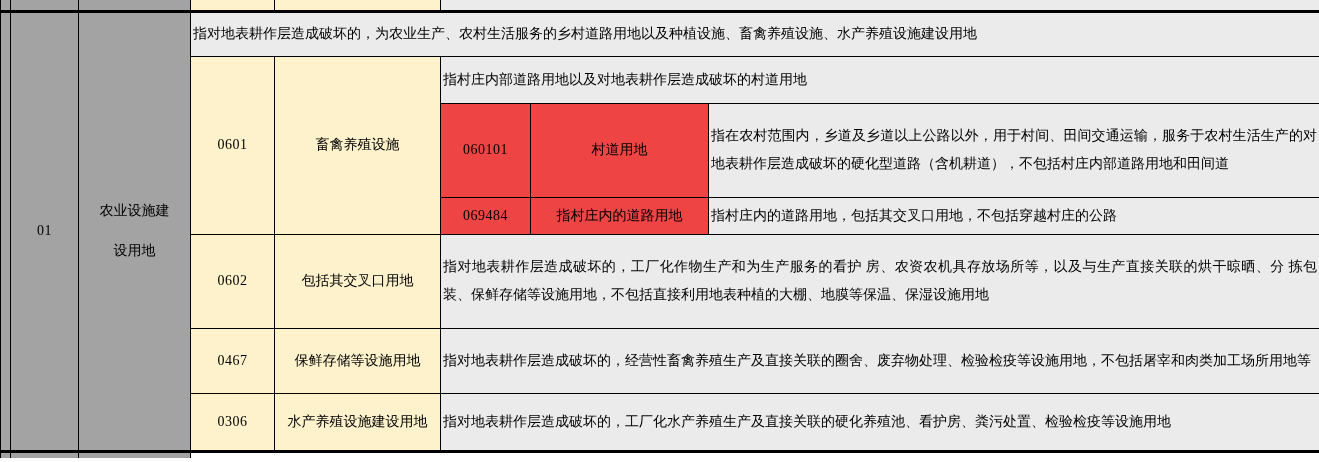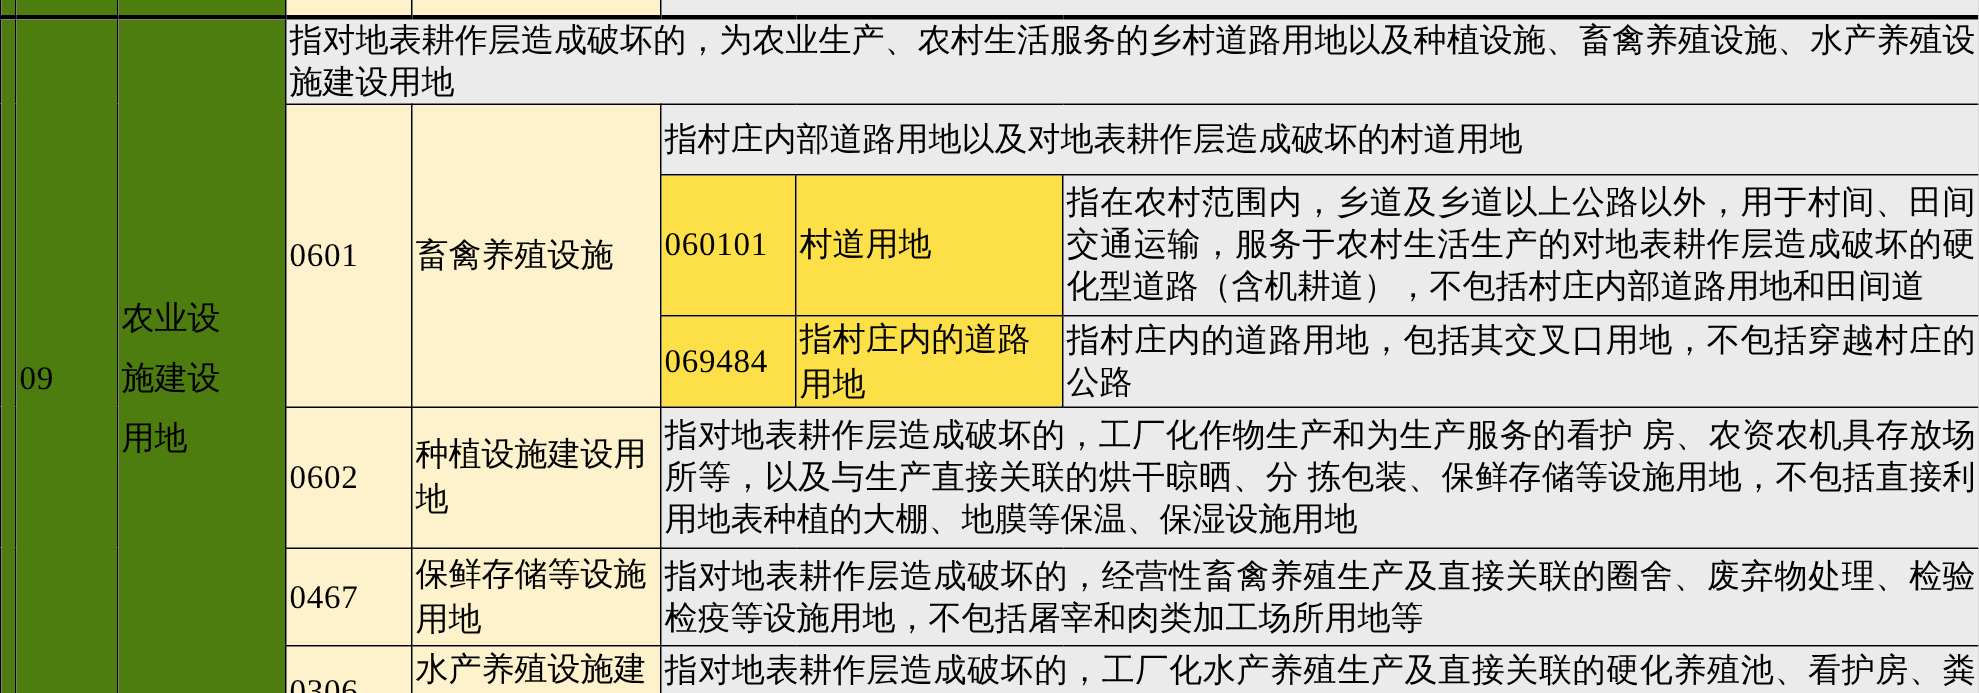--- a/index.html
+++ b/index.html
@@ -8,31 +8,31 @@
     font-family:"Liberation Serif","DejaVu Serif",serif;
     color:#000;position:relative;
   }
   table.landuse{
     border-collapse:collapse;table-layout:fixed;width:1319px;
   }
   table.landuse td{
     border:1px solid #000;
     padding:0 2px;
     overflow:hidden;
-    font-size:22px;
+    font-size:14px;
     vertical-align:middle;
   }
   
-  td.c-blue{background:#4d7c0f;}
+  td.c-blue{background:#a3a3a3;}
   td.c-yellow{background:#fdf2cc;}
-  td.c-green{background:#fde047;}
+  td.c-green{background:#ef4444;}
   td.c-gray{background:#ebebeb;}
   td.c-white{background:#ffffff;}
   
-  td.lbl{line-height:30px;}
+  td.lbl{text-align:center;line-height:30px;}
   
   td.desc{
     text-align:justify;
     line-height:28px;
     padding:1px 2px 1px 3px;
   }
   
   tr.sliver td{border-top:none;}
   tr.sliver-top td{border-bottom:3px solid #000;}
   tr.sliver-bottom td{border-top:3px solid #000;border-bottom:none;}
@@ -65,21 +65,21 @@
       <td class="c-blue edgecol"></td>
       <td class="c-blue"></td>
       <td class="c-blue"></td>
       <td class="c-yellow"></td>
       <td class="c-yellow"></td>
       <td class="c-gray lastcol" colspan="3"></td>
     </tr>
 
     <tr style="height:45px">
       <td class="c-blue edgecol" rowspan="7"></td>
-      <td class="c-blue lbl codecell" rowspan="7">09</td>
+      <td class="c-blue lbl codecell" rowspan="7">01</td>
       <td class="c-blue lbl" rowspan="7">
         <span class="wrap4">农业设施建设用地</span>
       </td>
       <td class="c-gray desc lastcol" colspan="5">指对地表耕作层造成破坏的，为农业生产、农村生活服务的乡村道路用地以及种植设施、畜禽养殖设施、水产养殖设施建设用地</td>
     </tr>
 
     <tr style="height:47px">
       <td class="c-yellow lbl codecell" rowspan="3">0601</td>
       <td class="c-yellow lbl" rowspan="3">畜禽养殖设施</td>
       <td class="c-gray desc lastcol" colspan="3">指村庄内部道路用地以及对地表耕作层造成破坏的村道用地</td>
@@ -92,21 +92,21 @@
     </tr>
 
     <tr style="height:37px">
       <td class="c-green lbl codecell">069484</td>
       <td class="c-green lbl">指村庄内的道路用地</td>
       <td class="c-gray desc lastcol">指村庄内的道路用地，包括其交叉口用地，不包括穿越村庄的公路</td>
     </tr>
 
     <tr style="height:94px">
       <td class="c-yellow lbl codecell">0602</td>
-      <td class="c-yellow lbl">种植设施建设用地</td>
+      <td class="c-yellow lbl">包括其交叉口用地</td>
       <td class="c-gray desc lastcol" colspan="3">指对地表耕作层造成破坏的，工厂化作物生产和为生产服务的看护 房、农资农机具存放场所等，以及与生产直接关联的烘干晾晒、分 拣包装、保鲜存储等设施用地，不包括直接利用地表种植的大棚、地膜等保温、保湿设施用地</td>
     </tr>
 
     <tr style="height:65px">
       <td class="c-yellow lbl codecell">0467</td>
       <td class="c-yellow lbl">保鲜存储等设施用地</td>
       <td class="c-gray desc lastcol" colspan="3">指对地表耕作层造成破坏的，经营性畜禽养殖生产及直接关联的圈舍、废弃物处理、检验检疫等设施用地，不包括屠宰和肉类加工场所用地等</td>
     </tr>
 
     <tr style="height:58px">

